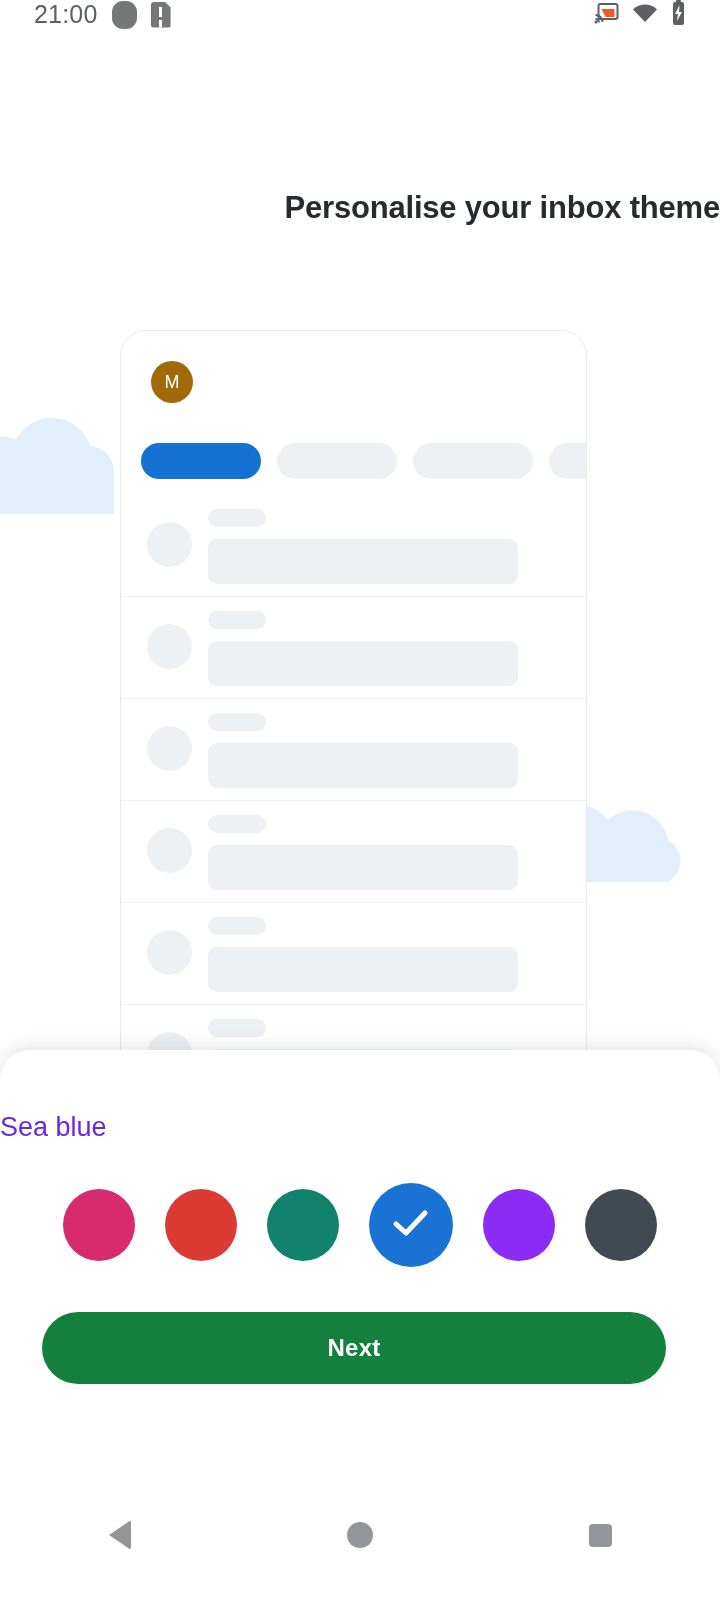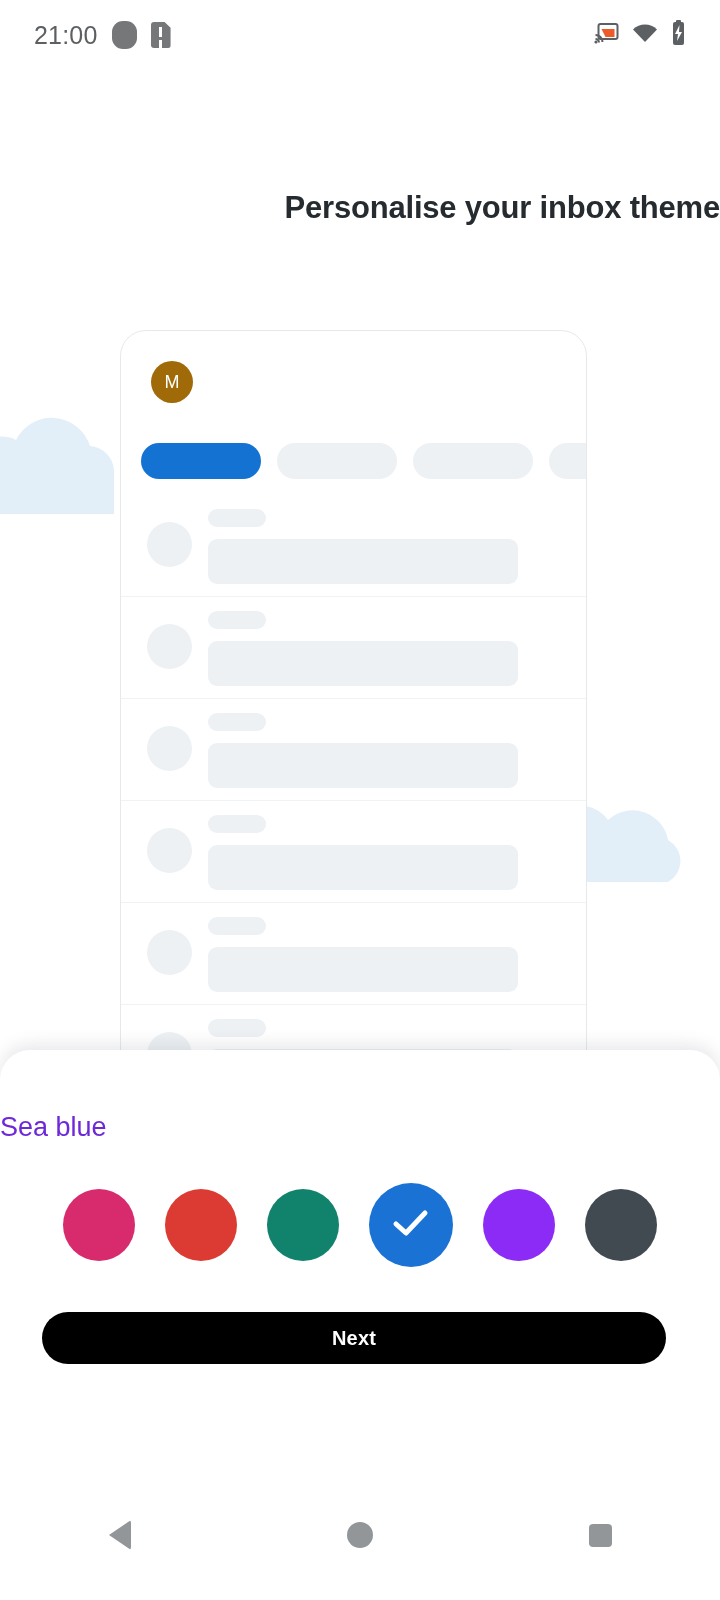--- a/index.html
+++ b/index.html
@@ -15,21 +15,21 @@
     position: relative;
   }
 
   
   .status-bar {
     position: absolute;
     top: 0; left: 0;
     width: 720px;
     height: 70px;
     display: flex;
-    align-items: center;
+    align-items: flex-start;
     justify-content: space-between;
     padding: 0 34px;
     box-sizing: border-box;
     z-index: 60;
   }
   .status-left {
     display: flex;
     align-items: center;
     gap: 14px;
   }
@@ -214,26 +214,26 @@
     height: 84px;
     display: flex;
     align-items: center;
     justify-content: center;
   }
   .next-button {
     position: absolute;
     left: 42px;
     top: 262px;
     width: 624px;
-    height: 52px;
+    height: 72px;
     border: none;
     border-radius: 36px;
-    background: #000000;
+    background: #15803d;
     color: #ffffff;
-    font-size: 20px;
+    font-size: 24px;
     font-weight: bold;
     font-family: "Liberation Sans", sans-serif;
     cursor: pointer;
     letter-spacing: 0.2px;
   }
 
   
   .nav-bar {
     position: absolute;
     bottom: 0;

